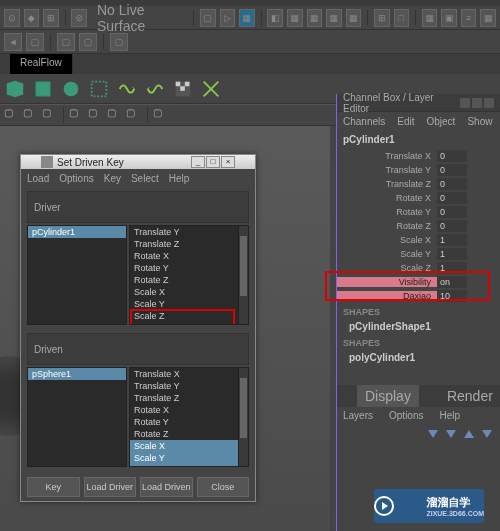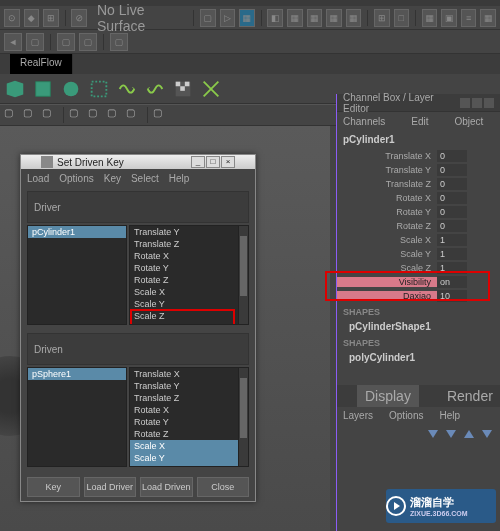--- a/index.html
+++ b/index.html
@@ -23,21 +23,21 @@
 .vt-icon { width: 16px; height: 16px; display: inline-block; }
 
 .viewport { position: absolute; left: 0; top: 126px; width: 330px; height: 405px; background: linear-gradient(#5a5a5a, #4a4a4a); overflow: hidden; }
 .sphere-shadow { position: absolute; left: -30px; top: 230px; width: 80px; height: 80px; background: radial-gradient(circle, #333 30%, #444 70%); border-radius: 50%; }
 
 
 .side-panel { position: absolute; right: 0; top: 94px; width: 164px; height: 437px; background: #444; border-left: 1px solid #8b5cf6; }
 .side-title { height: 18px; background: #3c3c3c; display: flex; align-items: center; padding: 0 6px; font-size: 10px; color: #aaa; border-bottom: 1px solid #333; }
 .side-title-icons { margin-left: auto; display: flex; gap: 2px; }
 .sti { width: 10px; height: 10px; background: #555; }
-.side-menu { height: 18px; display: flex; align-items: center; gap: 26px; padding: 0 6px; font-size: 10px; color: #aaa; }
+.side-menu { height: 18px; display: flex; align-items: center; gap: 12px; padding: 0 6px; font-size: 10px; color: #aaa; }
 .obj-name { padding: 4px 6px; font-size: 10px; color: #ccc; font-weight: bold; }
 .attr-row { display: flex; height: 14px; align-items: center; }
 .attr-label { width: 100px; text-align: right; font-size: 9px; color: #aaa; padding-right: 6px; }
 .attr-val { width: 30px; font-size: 9px; color: #ccc; background: #3a3a3a; padding: 1px 3px; }
 .attr-pink .attr-label { background: #d87a8a; color: #222; }
 .section-label { font-size: 9px; color: #888; padding: 4px 6px 2px; font-weight: bold; }
 .section-item { font-size: 10px; color: #ccc; padding: 2px 12px; font-weight: bold; }
 
 .display-tabs { display: flex; margin-top: 20px; background: #3c3c3c; }
 .dtab { padding: 3px 8px; font-size: 14px; color: #aaa; margin-left: 20px; }
@@ -60,21 +60,21 @@
 .dlg-list.left { width: 100px; }
 .dlg-list.right { flex: 1; margin-left: 2px; position: relative; }
 .list-item { padding: 1px 4px; color: #ccc; }
 .list-item.sel { background: #5a8aa8; color: #fff; }
 .red-box { position: absolute; border: 2px solid #d00; }
 .scrollbar { width: 10px; background: #3a3a3a; border-left: 1px solid #222; position: absolute; right: 0; top: 0; bottom: 0; }
 .scroll-thumb { background: #666; margin: 10px 1px; height: 60px; }
 .dlg-buttons { display: flex; gap: 4px; padding: 6px; }
 .dlg-button { flex: 1; height: 20px; background: #555; border: 1px solid #666; color: #ccc; font-size: 9px; display: flex; align-items: center; justify-content: center; }
 
-.watermark { position: absolute; right: 4px; bottom: 8px; width: 110px; height: 34px; background: #2a5a88; border-radius: 3px; display: flex; align-items: center; justify-content: flex-start; color: #fff; font-size: 11px; font-weight: bold; gap: 4px; }
+.watermark { position: absolute; right: 16px; bottom: 8px; width: 110px; height: 34px; background: #2a5a88; border-radius: 3px; display: flex; align-items: center; justify-content: space-between; color: #fff; font-size: 11px; font-weight: bold; gap: 4px; }
 .wm-icon { width: 20px; height: 20px; border: 2px solid #fff; border-radius: 50%; display: flex; align-items: center; justify-content: center; }
 .wm-tri { width: 0; height: 0; border-left: 6px solid #fff; border-top: 4px solid transparent; border-bottom: 4px solid transparent; margin-left: 2px; }
 .wm-sub { font-size: 7px; display: block; color: #cce; }
 </style>
 </head>
 <body>
 
 <div class="topbar"></div>
 
 <div class="toolbar1">

